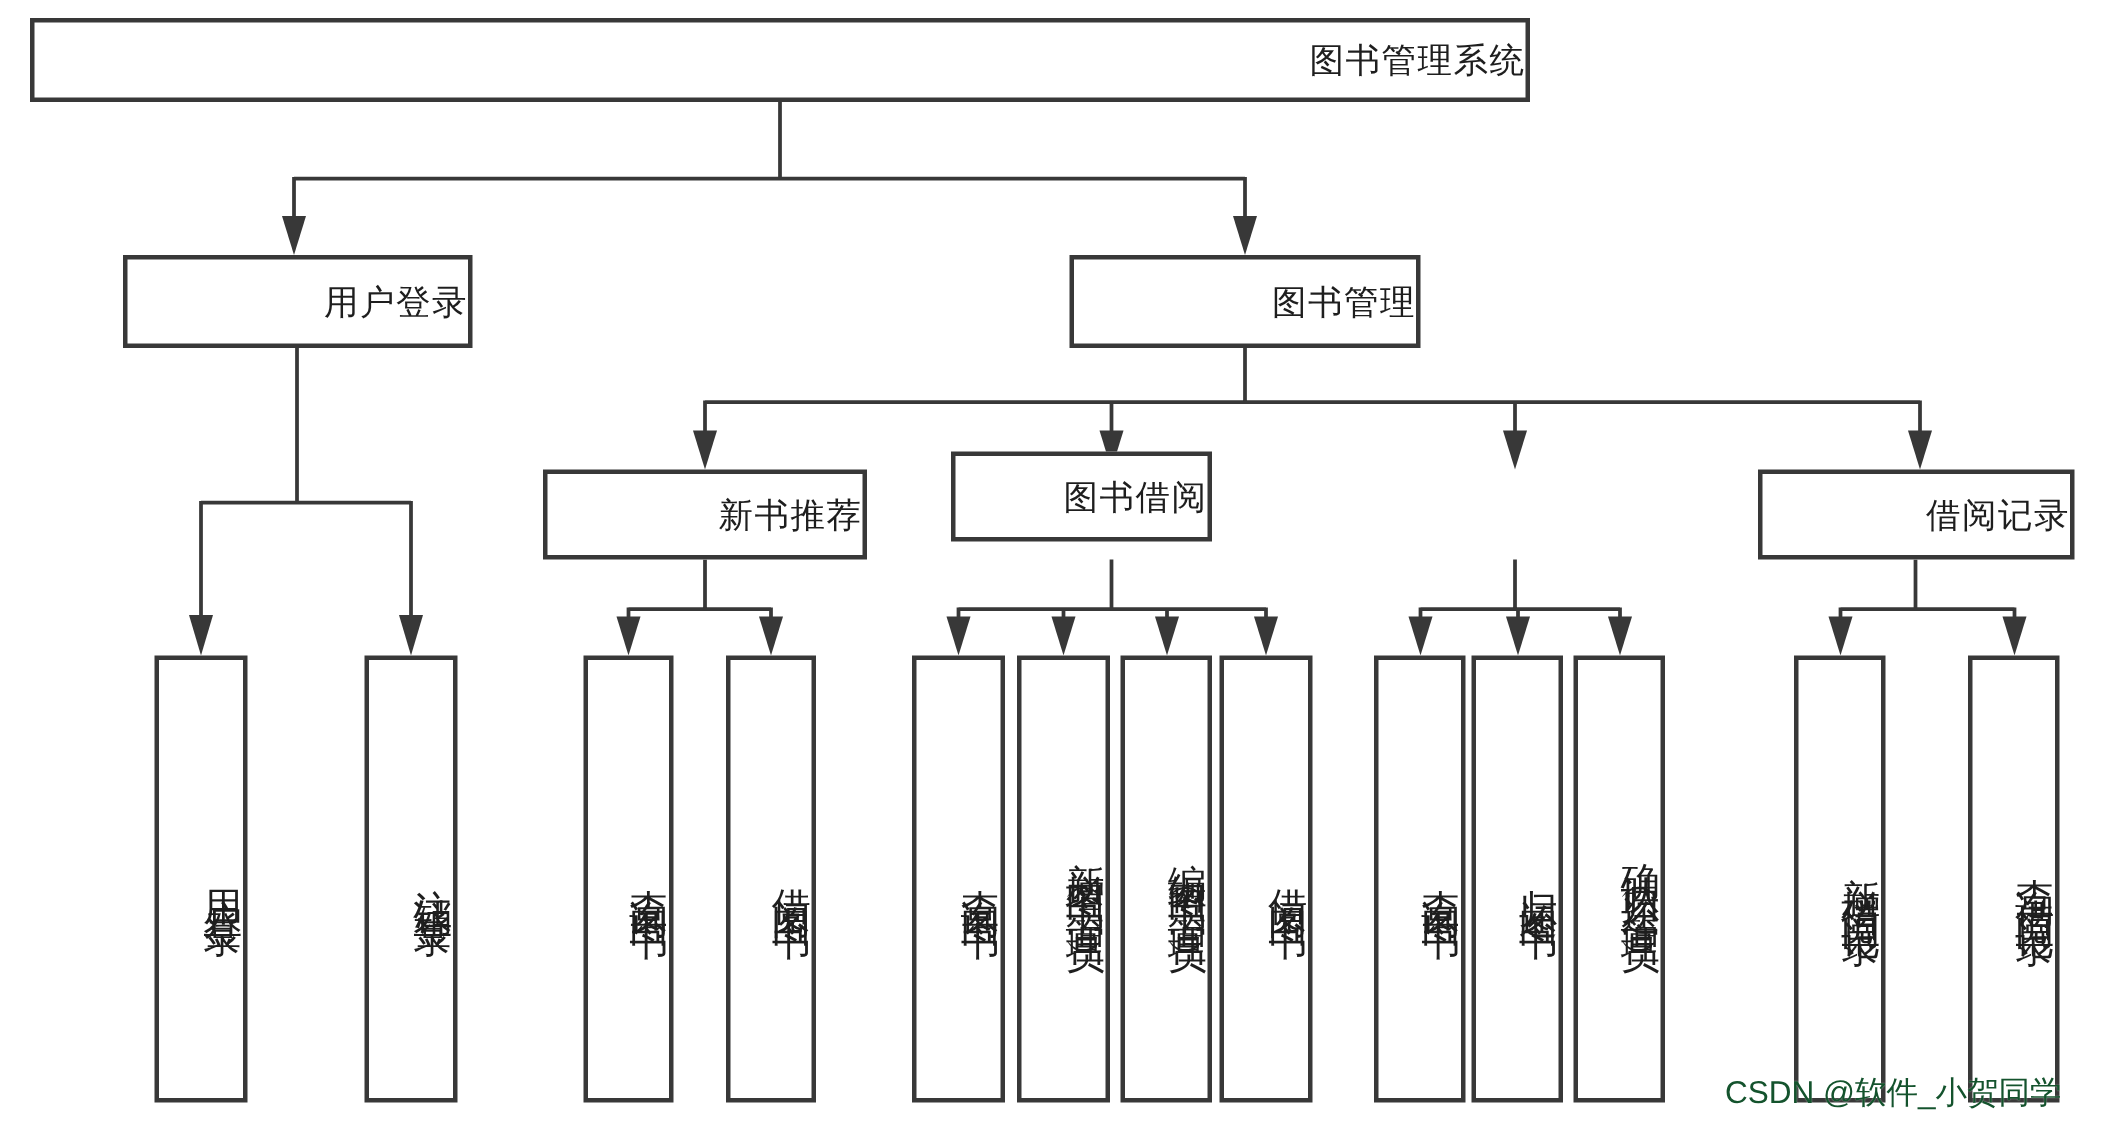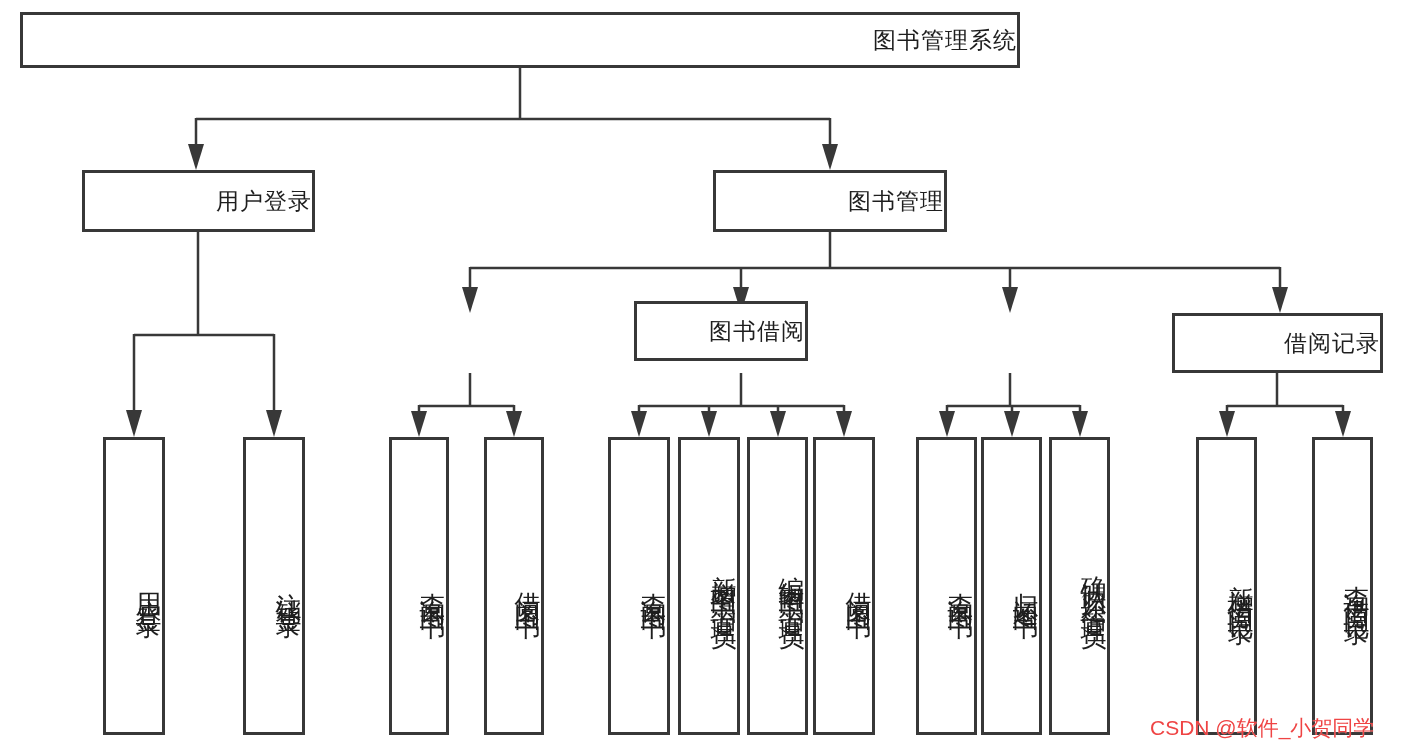--- a/index.html
+++ b/index.html
@@ -56,21 +56,21 @@
   #l-return-book    { left: 981px; width: 61px; }
   #l-confirm-return { left: 1049px; width: 61px; }
   #l-add-record     { left: 1196px; width: 61px; }
   #l-query-record   { left: 1312px; width: 61px; }
   #watermark {
     position: absolute;
     left: 1150px;
     top: 714px;
     width: 250px;
     font-size: 21px;
-    color: #ef4444;
+    color: #14532d;
     white-space: nowrap;
     z-index: 10;
     text-shadow: 0 0 1px rgba(255,255,255,0.6);
   }
 </style>
 </head>
 <body>
 
 <div id="stage">
 
@@ -111,20 +111,23 @@
     <span class="hlabel">图书管理系统</span>
   </div>
 
   <div class="box" id="b-user-login">
     <span class="hlabel">用户登录</span>
   </div>
   <div class="box" id="b-book-mgmt">
     <span class="hlabel">图书管理</span>
   </div>
 
+  <div class="box" id="b-new-book">
+    <span class="hlabel">新书推荐</span>
+  </div>
   <div class="box" id="b-book-borrow">
     <span class="hlabel">图书借阅</span>
   </div>
   <div class="box" id="b-records">
     <span class="hlabel">借阅记录</span>
   </div>
 
   <div class="box leaf" id="l-user-login">
     <span class="vlabel">用户登录</span>
   </div>

